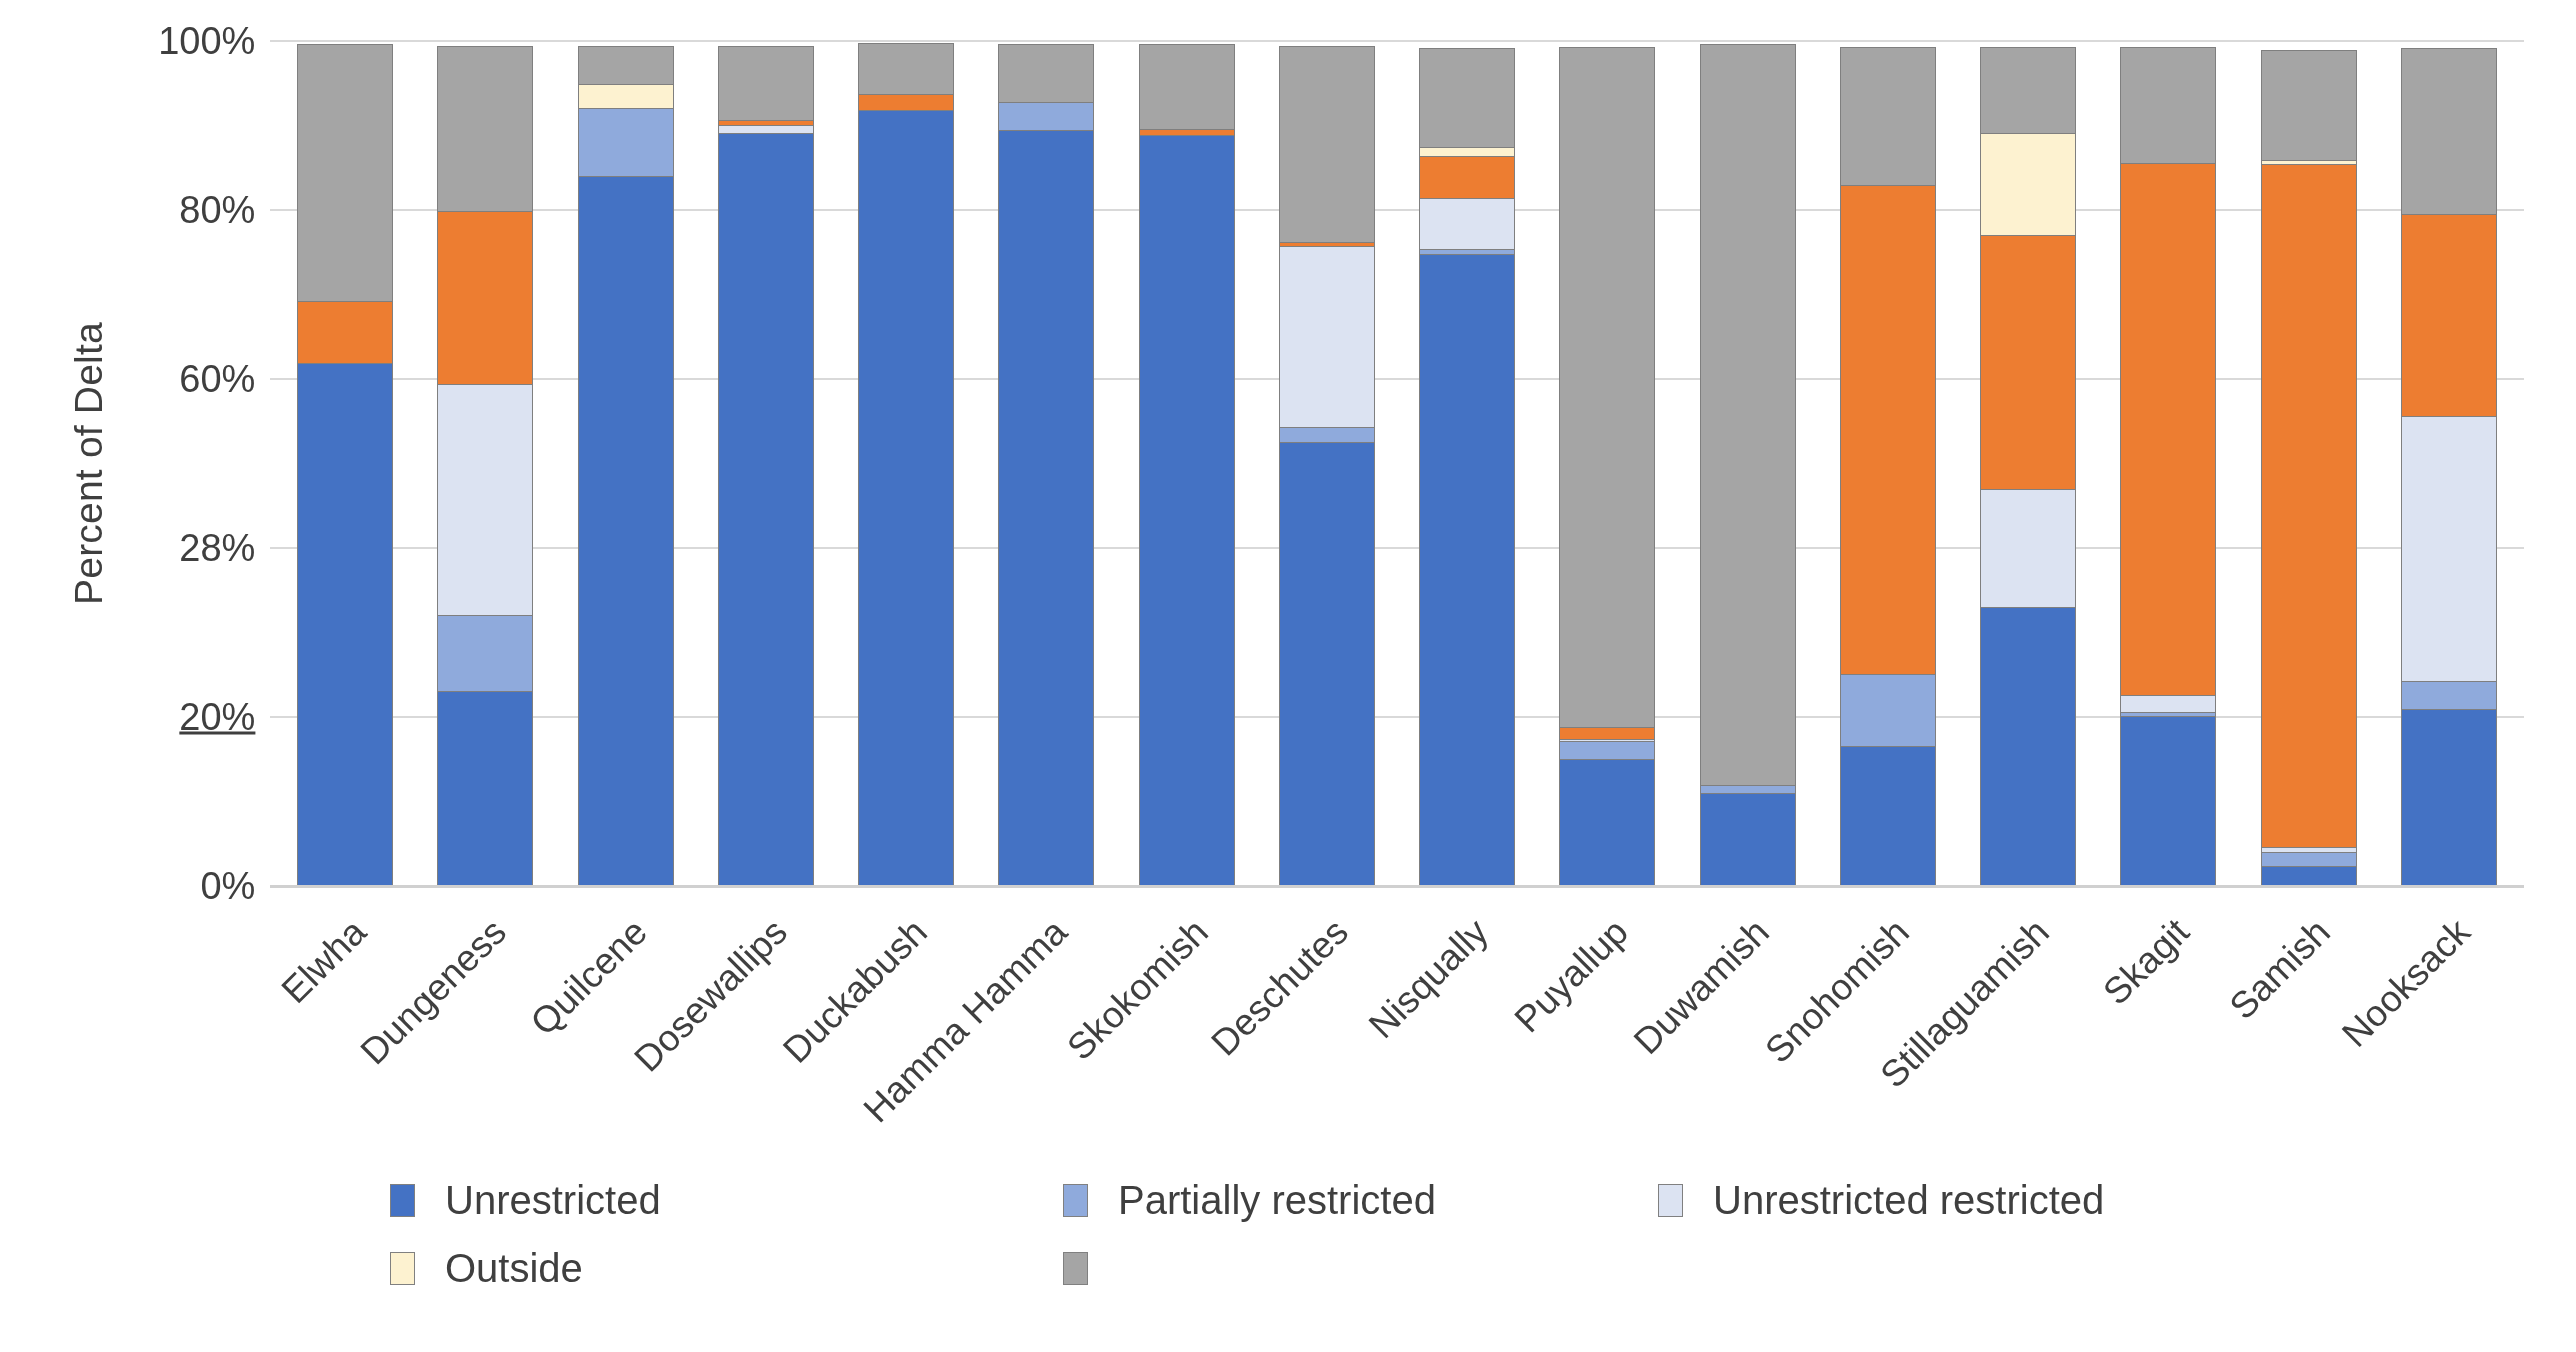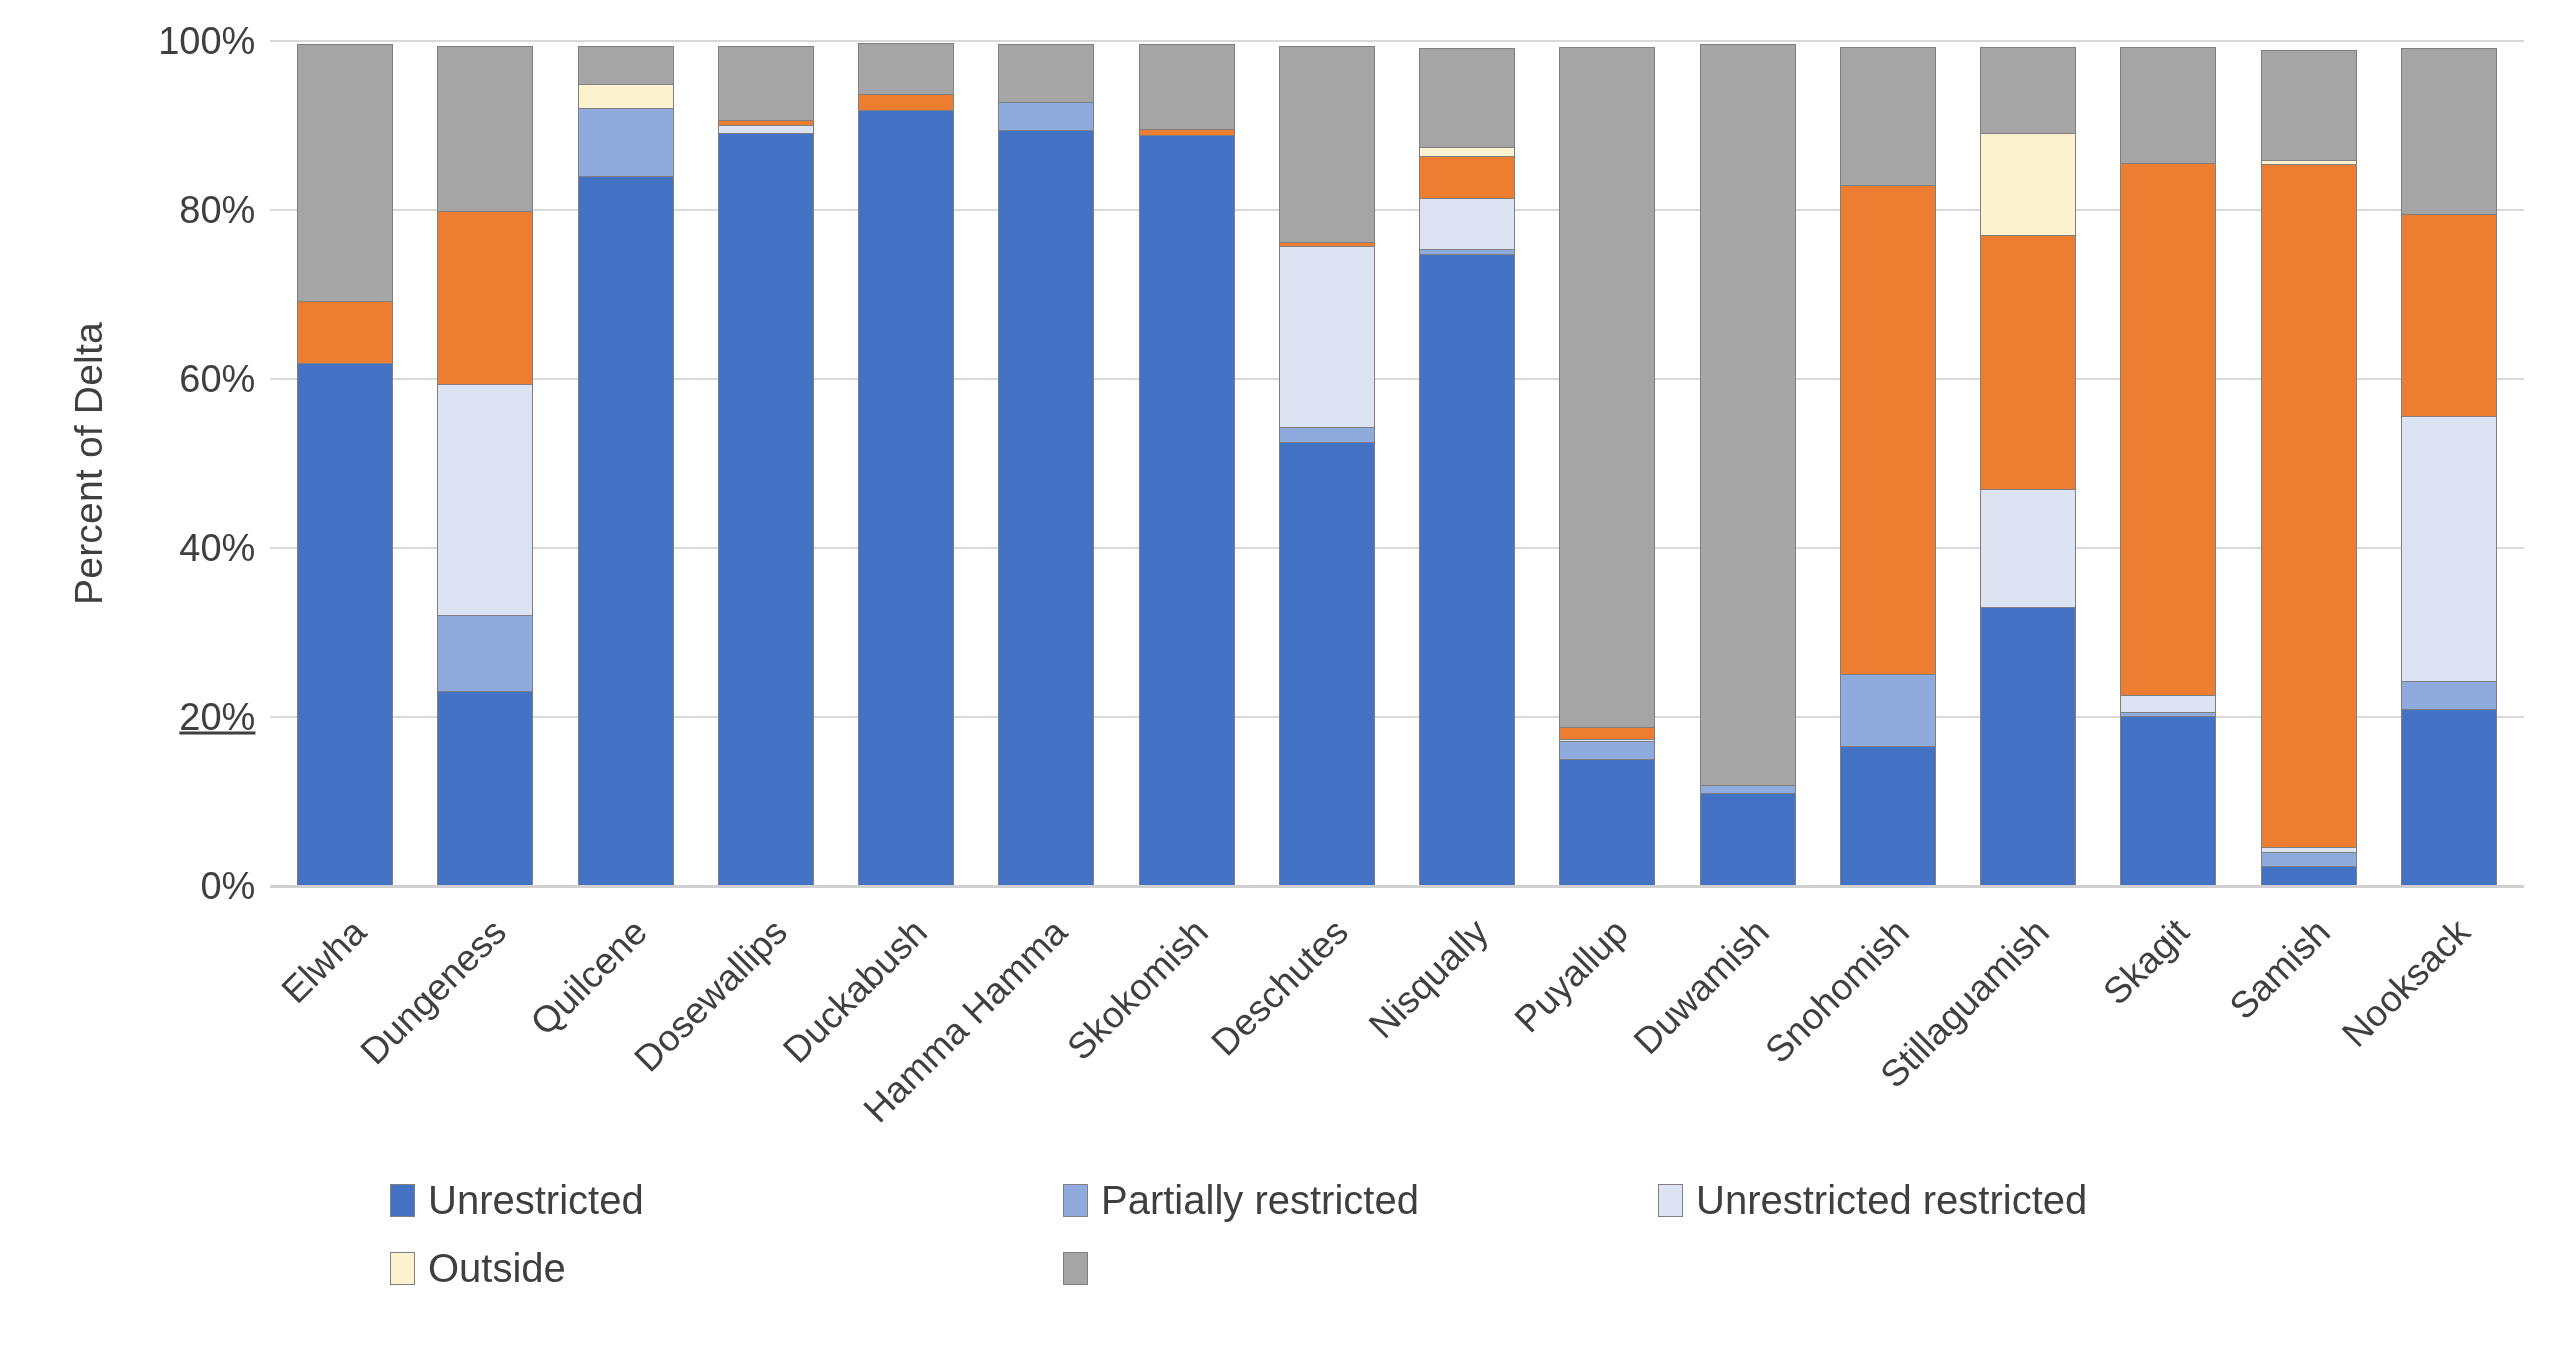--- a/index.html
+++ b/index.html
@@ -50,35 +50,35 @@
 
   
   #legend{
     position:absolute; left:390px; top:1166px;
     width:1854px;
     display:grid;
     grid-template-columns: 673px 595px 585px;
     grid-auto-rows: 68px;
     row-gap:0px;
   }
-  .legitem{display:flex;align-items:center;gap:13px;}
+  .legitem{display:flex;align-items:center;gap:30px;}
   .swatch{width:25px;height:33px;border:1.5px solid #808080;box-sizing:border-box;flex:0 0 auto;}
   .legtext{font-size:40px;color:#3f3f3f;white-space:nowrap;}
 </style>
 </head>
 <body>
 
 <div id="root">
 
   <div id="ylabel">Percent of Delta</div>
 
   <div id="yticks">
       <div class="ytick" style="top: 886px;">0%</div>
       <div class="ytick" style="top: 717px; text-decoration: underline;">20%</div>
-      <div class="ytick" style="top: 548px;">40%</div>
+      <div class="ytick" style="top: 548px;">28%</div>
       <div class="ytick" style="top: 379px; margin-left: 13px;">60%</div>
       <div class="ytick" style="top: 210px; margin-left: 20px;">80%</div>
       <div class="ytick" style="top: 41px;">100%</div>
     </div>
 
   <div id="plot">
     <div id="gridlines">
         <div class="gridline" style="top: 675px;"></div>
         <div class="gridline" style="top: 506px;"></div>
         <div class="gridline" style="top: 337px;"></div>

